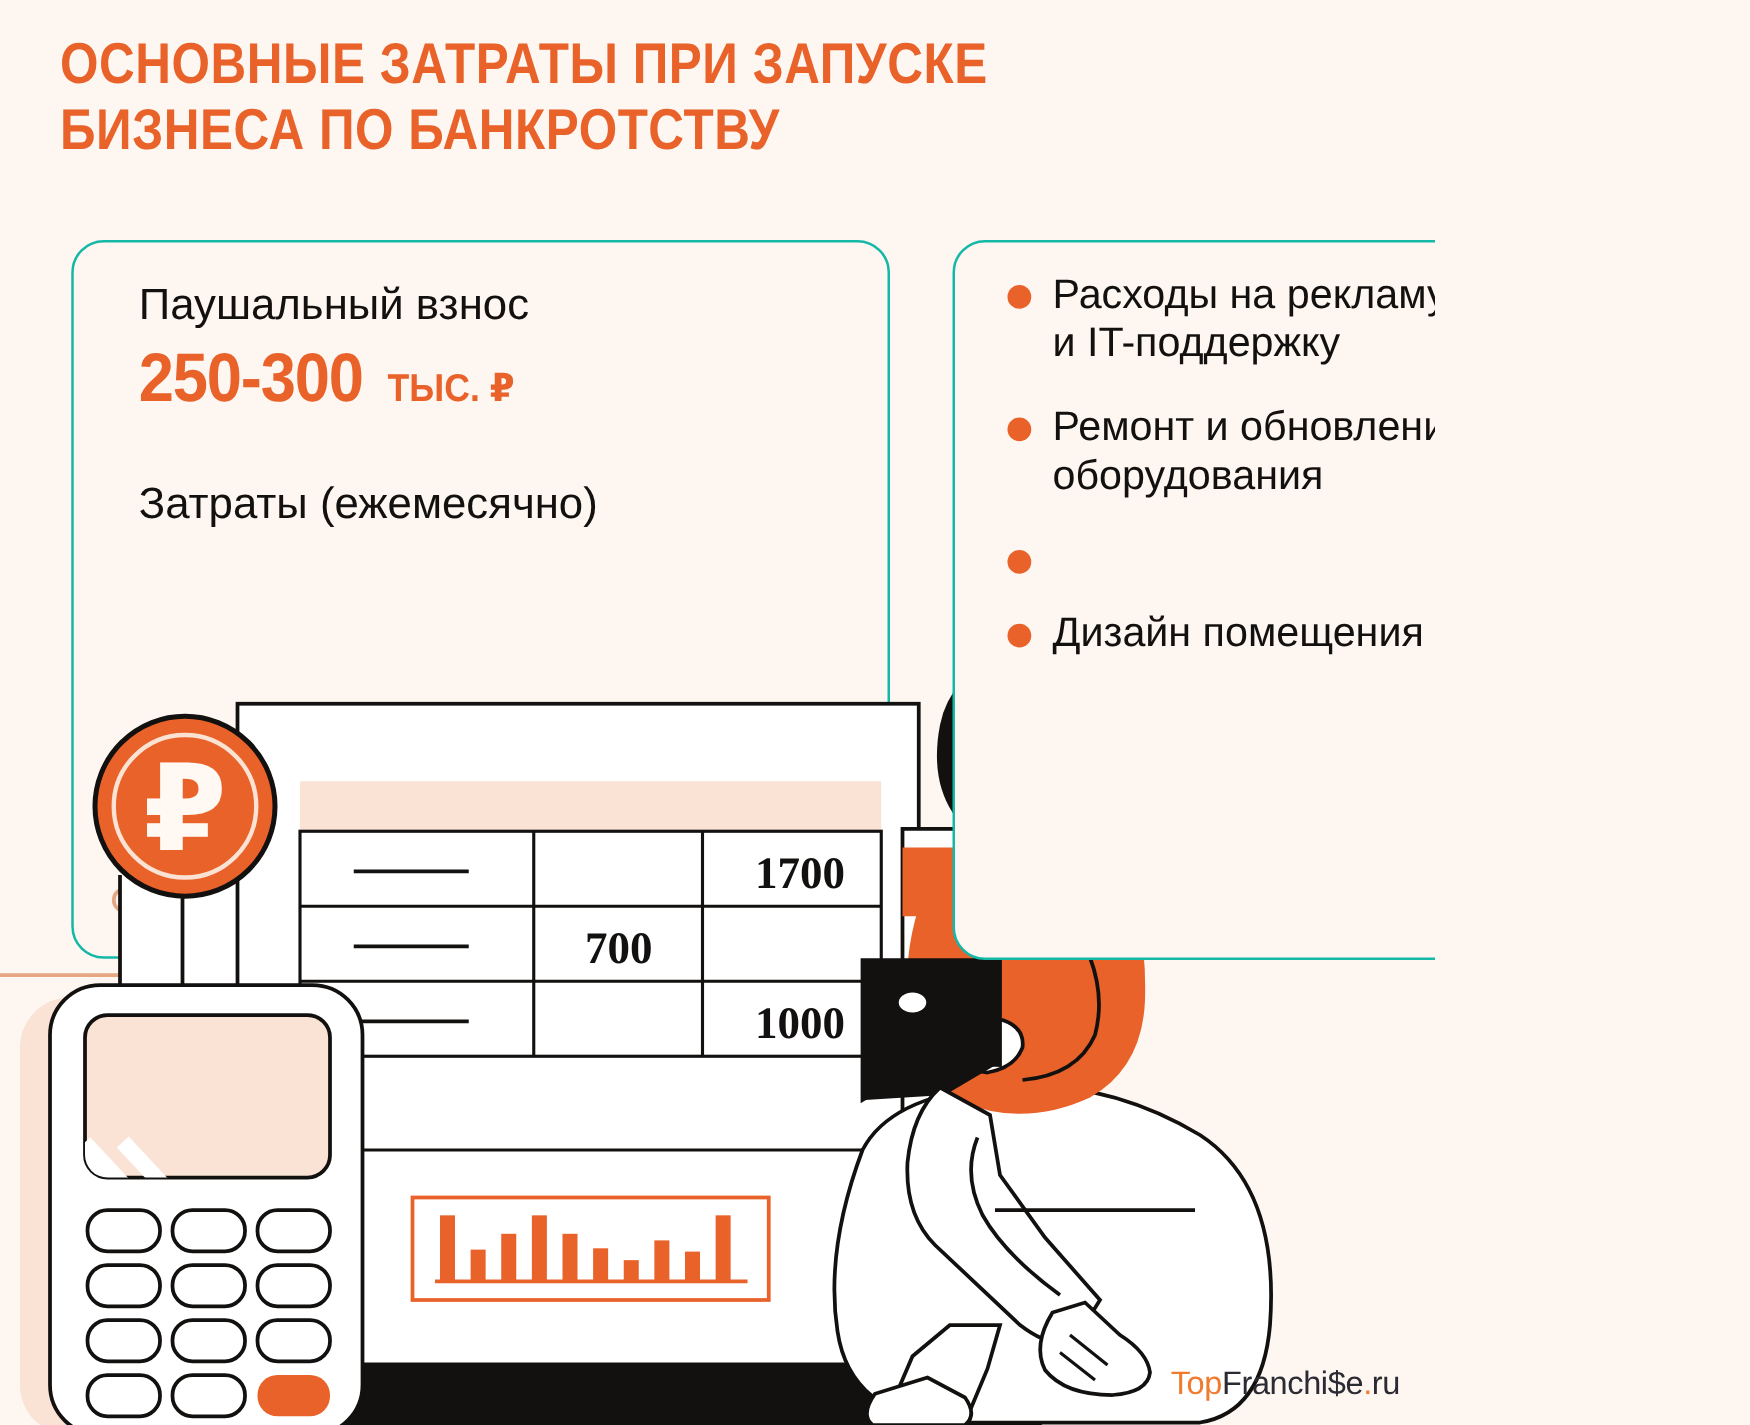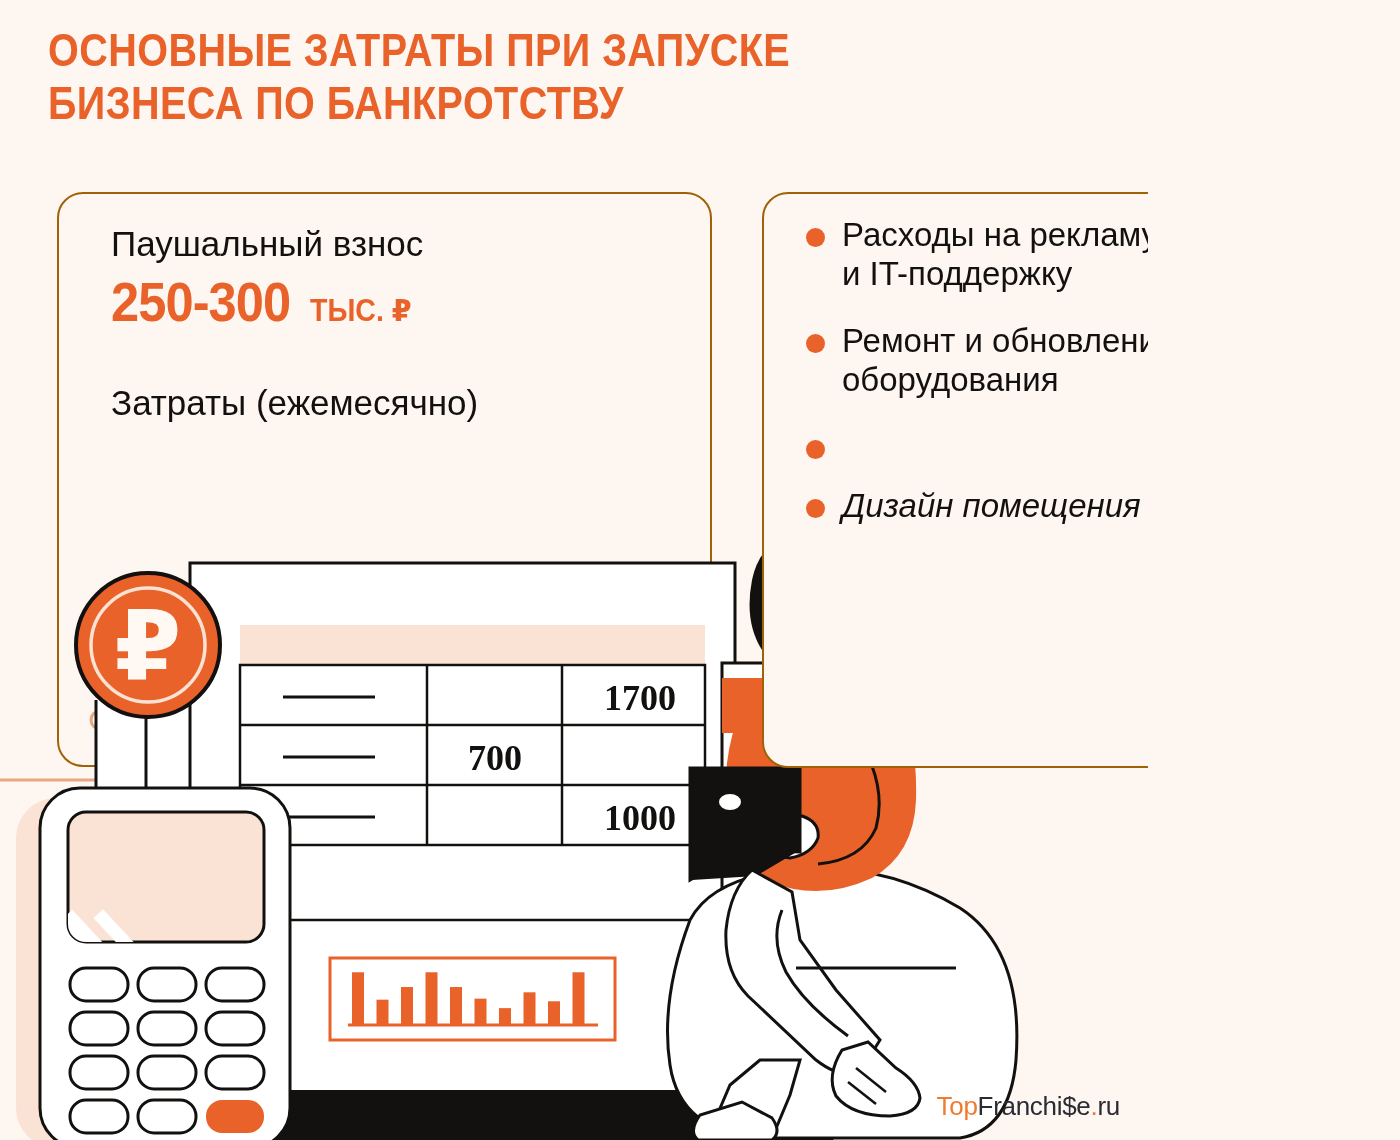--- a/index.html
+++ b/index.html
@@ -39,21 +39,21 @@
     transform: scaleX(0.86);
     transform-origin: left top;
     font-stretch: condensed;
   }
   .title .line { display: block; white-space: nowrap; }
 
   
   .card {
     position: absolute;
     background: #fdf6f1;
-    border: 2px solid #a16207;
+    border: 2px solid #14b8a6;
     border-radius: 26px;
   }
   .card-fees {
     left: 57px;
     top: 192px;
     width: 655px;
     height: 575px;
     z-index: 1;
   }
   .card-list {
@@ -106,21 +106,21 @@
     position: absolute;
     left: 42px;
     top: 22px;
     width: 540px;
   }
   .bullet-item {
     display: flex;
     align-items: flex-start;
     margin-bottom: 28px;
   }
-  .bullet-item:last-child { margin-bottom: 0; font-style: italic; }
+  .bullet-item:last-child { margin-bottom: 0; }
   .bullet-dot {
     width: 19px;
     height: 19px;
     min-width: 19px;
     border-radius: 50%;
     background: #E8622A;
     margin-top: 12px;
     margin-right: 17px;
   }
   .bullet-text {

